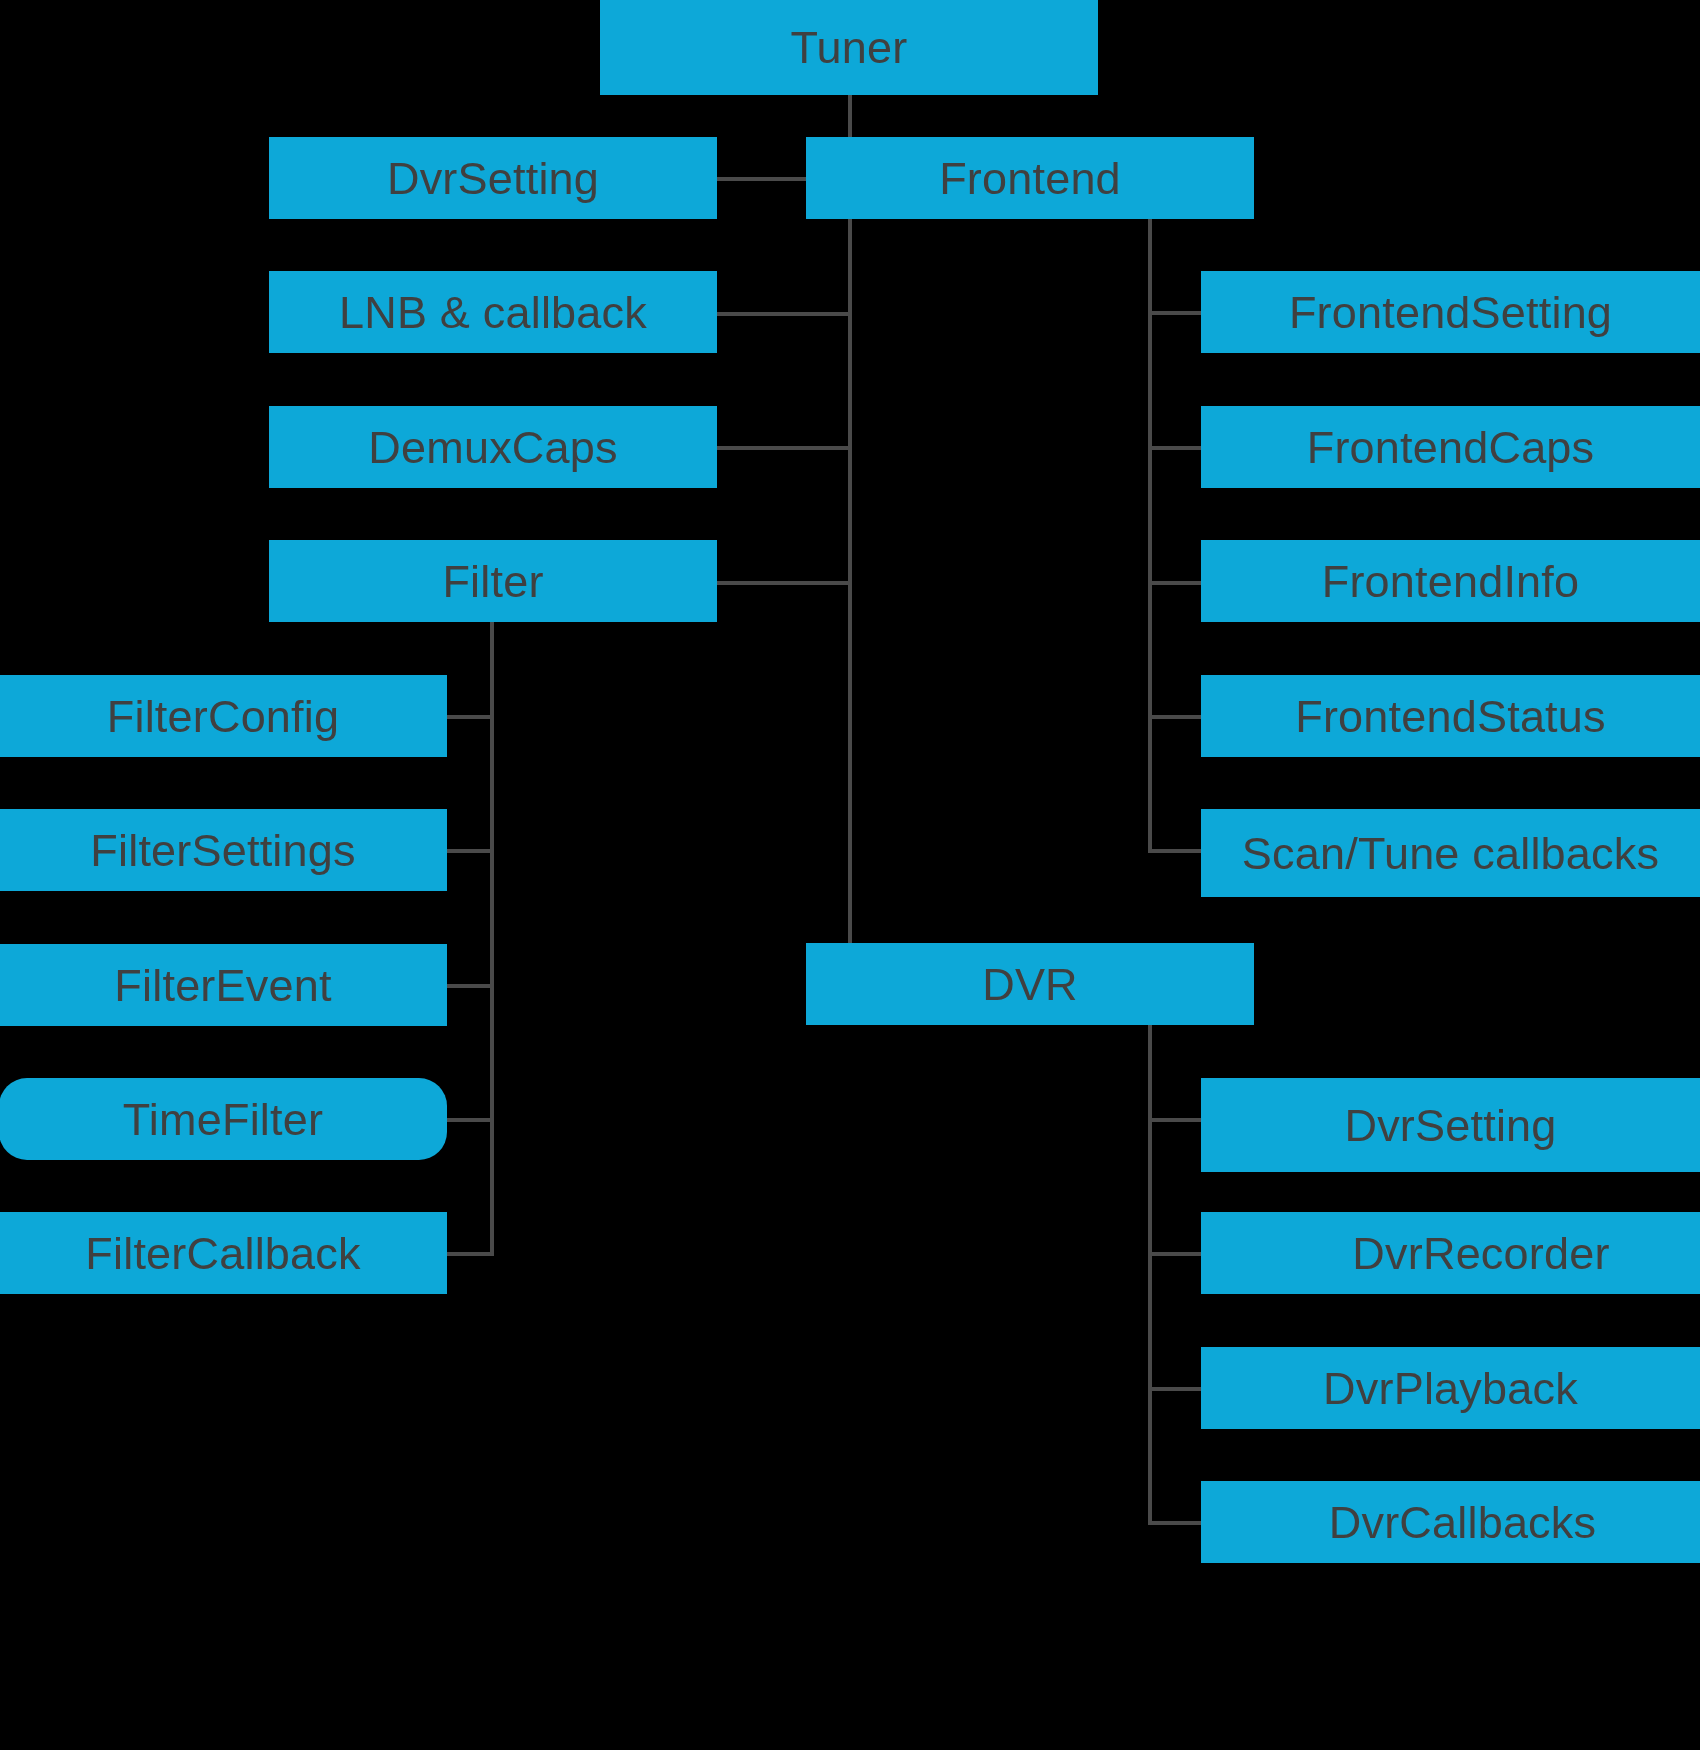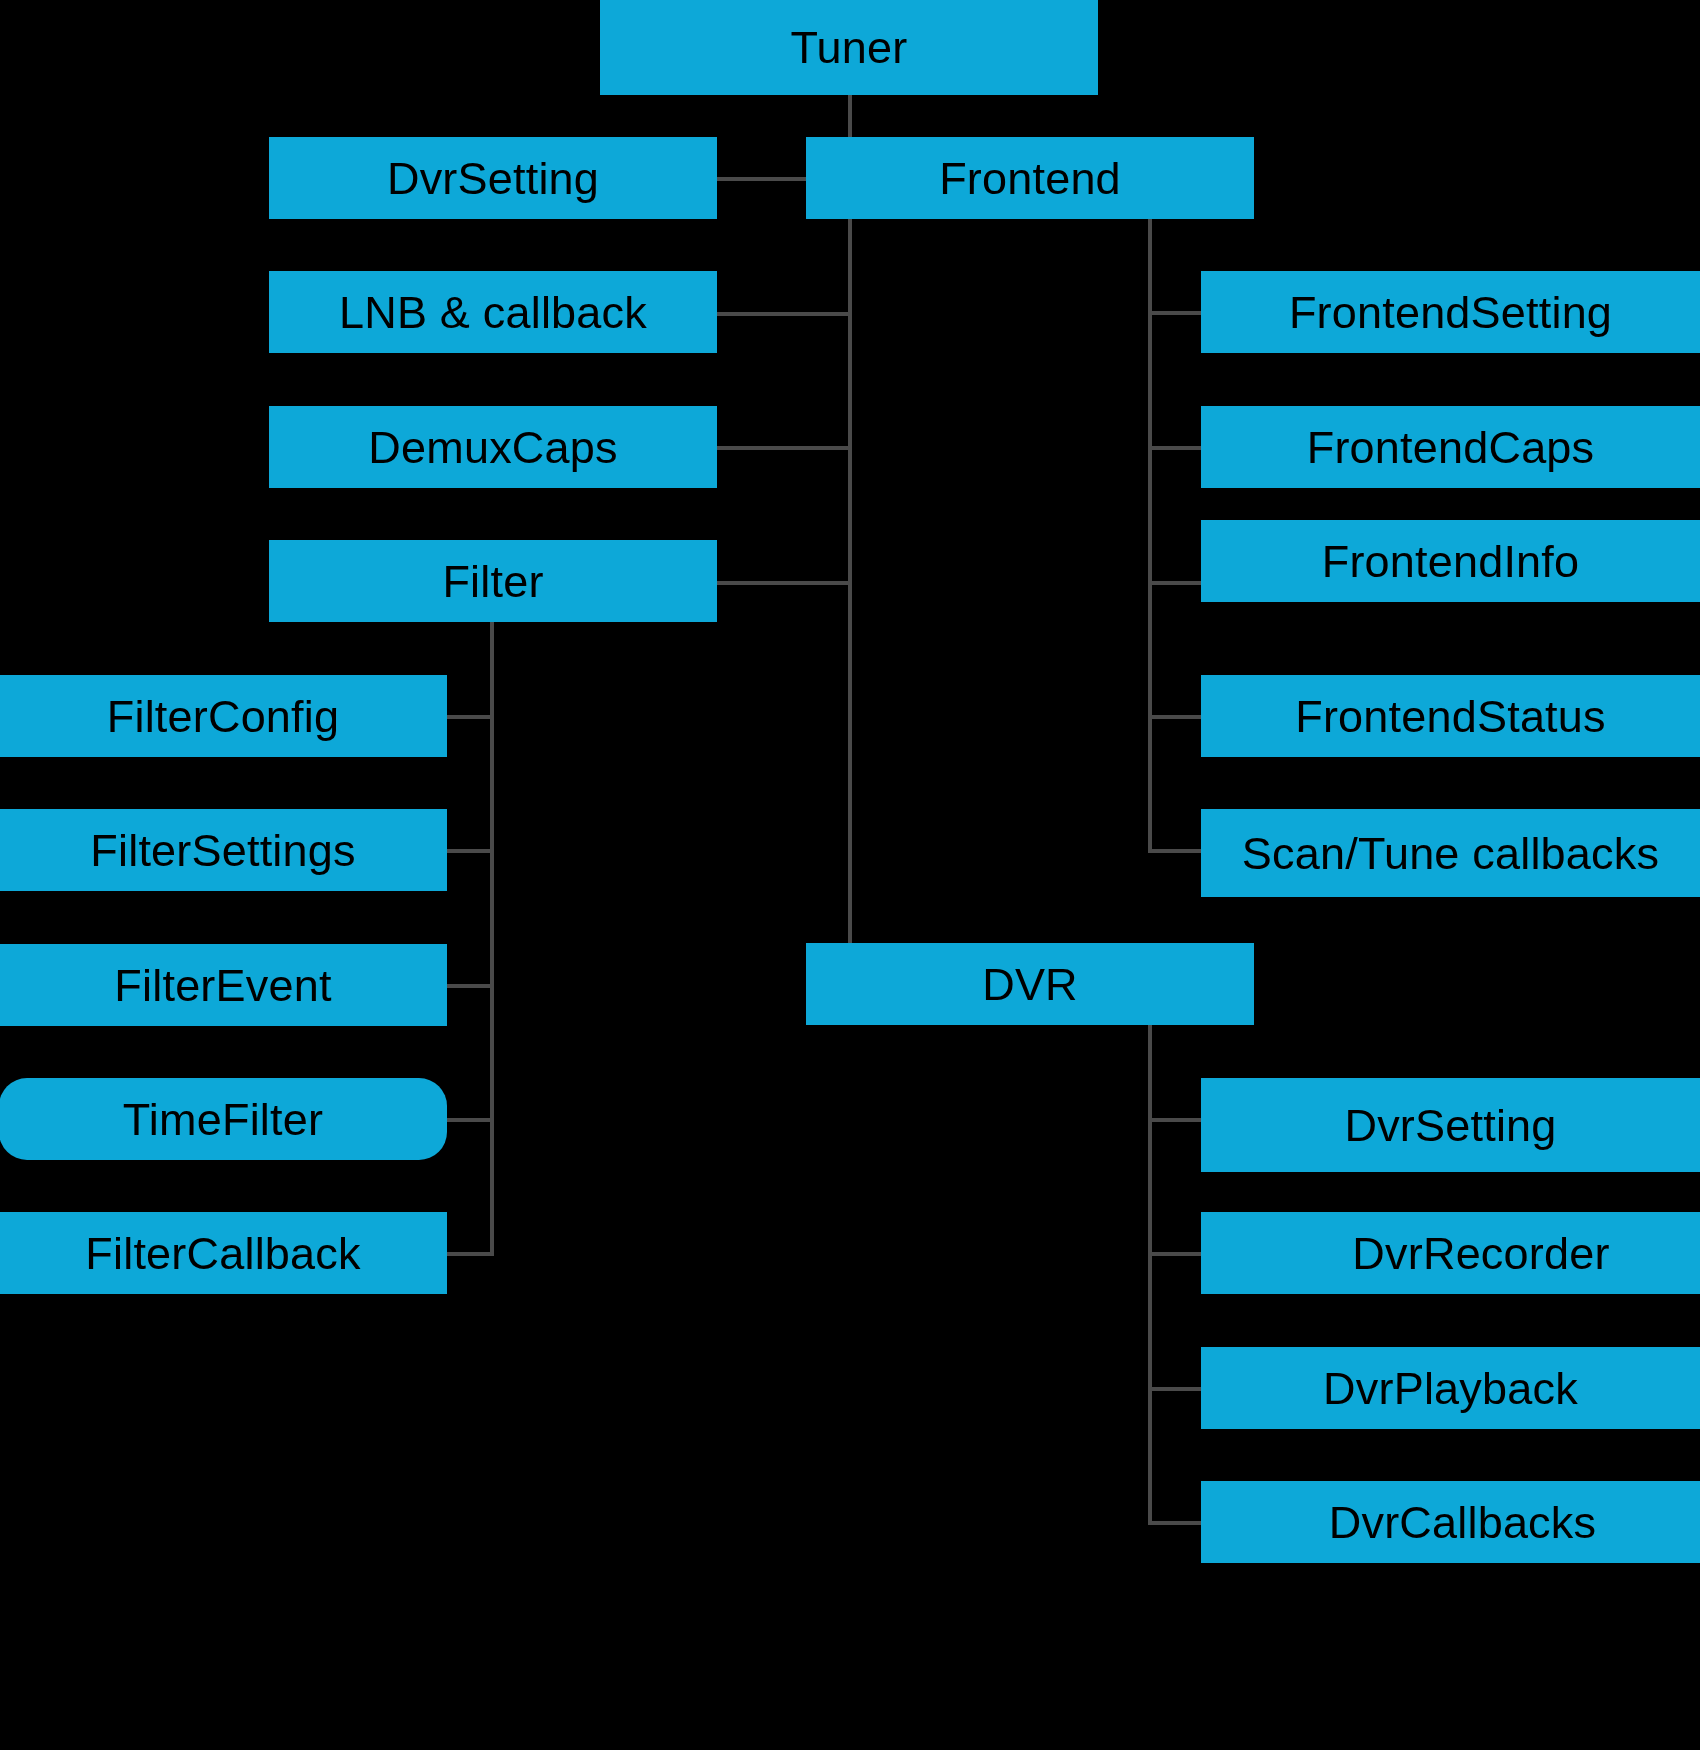--- a/index.html
+++ b/index.html
@@ -11,21 +11,21 @@
     position: relative;
     width: 1700px;
     height: 1750px;
     background: #000000;
     overflow: hidden;
     font-family: "Liberation Sans", sans-serif;
   }
   .node {
     position: absolute;
     background: #0da8d8;
-    color: #000000;
+    color: #404040;
     display: flex;
     align-items: center;
     justify-content: center;
     text-align: center;
     font-size: 45px;
     font-weight: 400;
     line-height: 1;
     letter-spacing: 0.2px;
     box-sizing: border-box;
     white-space: nowrap;
@@ -86,21 +86,21 @@
   <div class="node" style="left:269px; top:406px; width:448px; height:82px;">DemuxCaps</div>
 
   <div class="node" style="left:269px; top:540px; width:448px; height:82px;">Filter</div>
 
   <div class="node" style="left:806px; top:137px; width:448px; height:82px;">Frontend</div>
 
   <div class="node" style="left:1201px; top:271px; width:499px; height:82px;">FrontendSetting</div>
 
   <div class="node" style="left:1201px; top:406px; width:499px; height:82px;">FrontendCaps</div>
 
-  <div class="node" style="left:1201px; top:520px; width:499px; height:82px;">FrontendInfo</div>
+  <div class="node" style="left:1201px; top:540px; width:499px; height:82px;">FrontendInfo</div>
 
   <div class="node" style="left:1201px; top:675px; width:499px; height:82px;">FrontendStatus</div>
 
   <div class="node" style="left:1201px; top:809px; width:499px; height:88px;">Scan/Tune callbacks</div>
 
   <div class="node" style="left:806px; top:943px; width:448px; height:82px;">DVR</div>
 
   <div class="node" style="left:1201px; top:1078px; width:499px; height:94px;">DvrSetting</div>
 
   <div class="node" style="left:1201px; top:1212px; width:534px; height:82px;padding-left:26px;">DvrRecorder</div>

